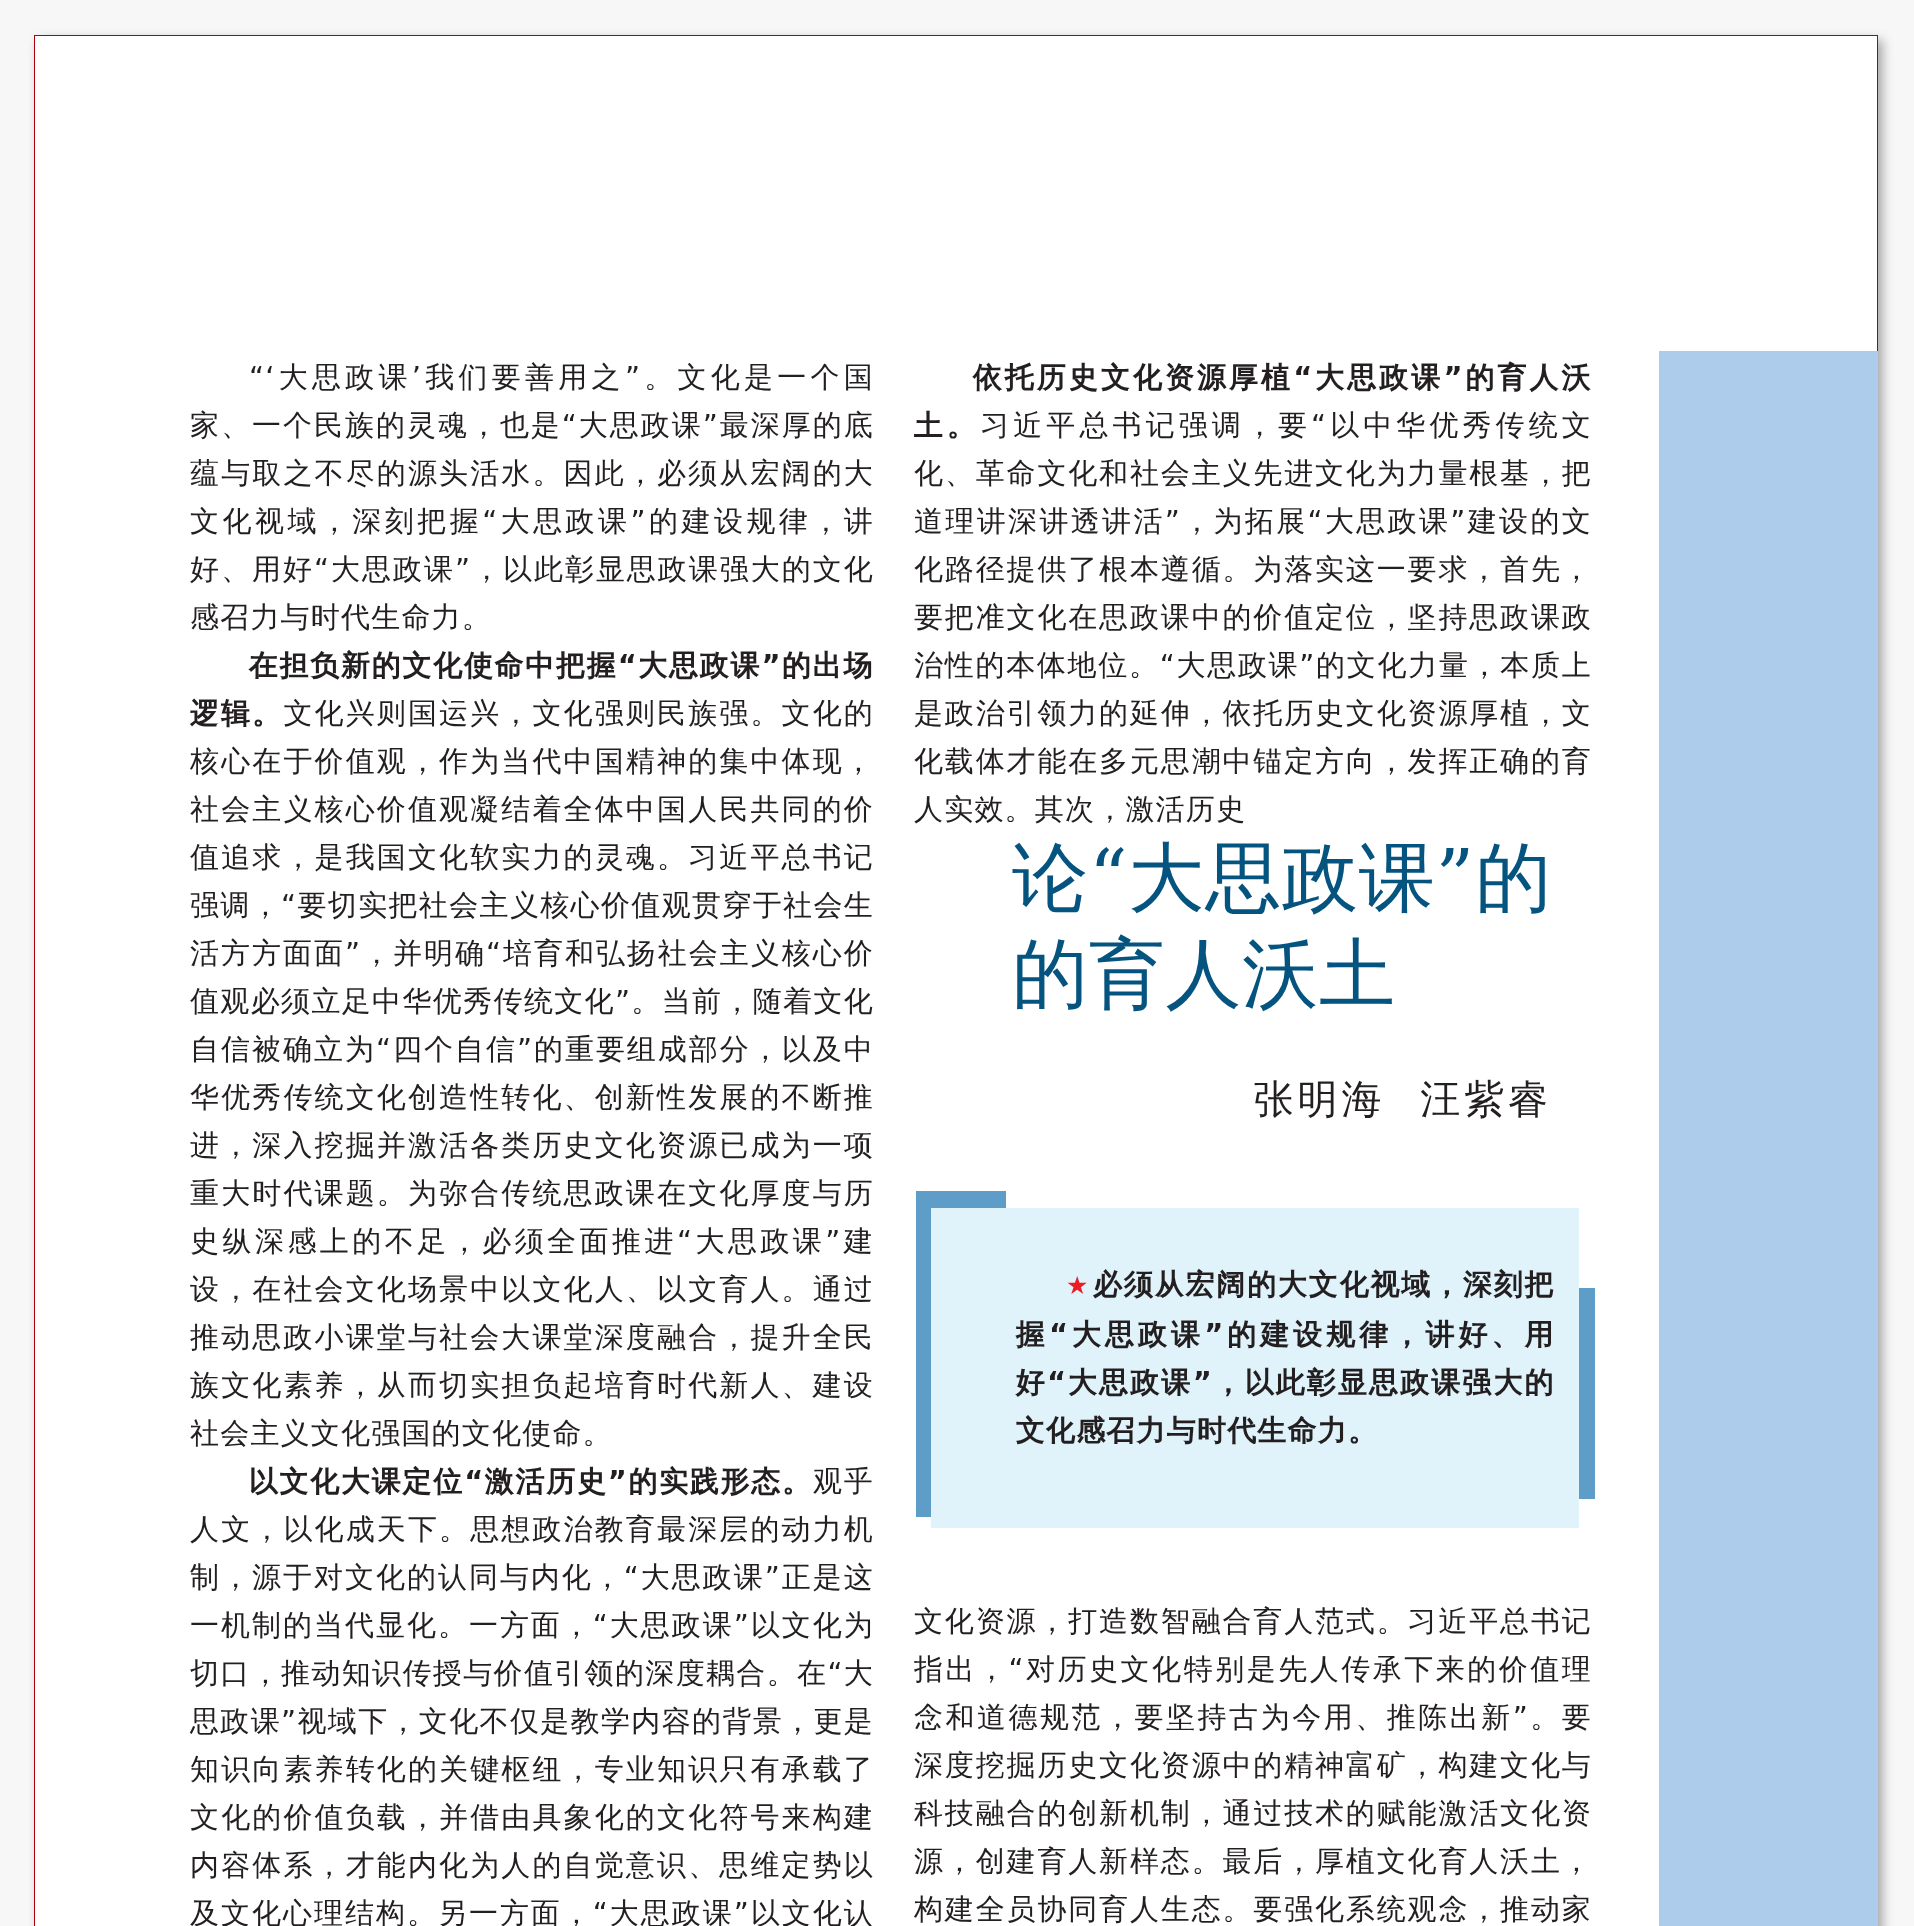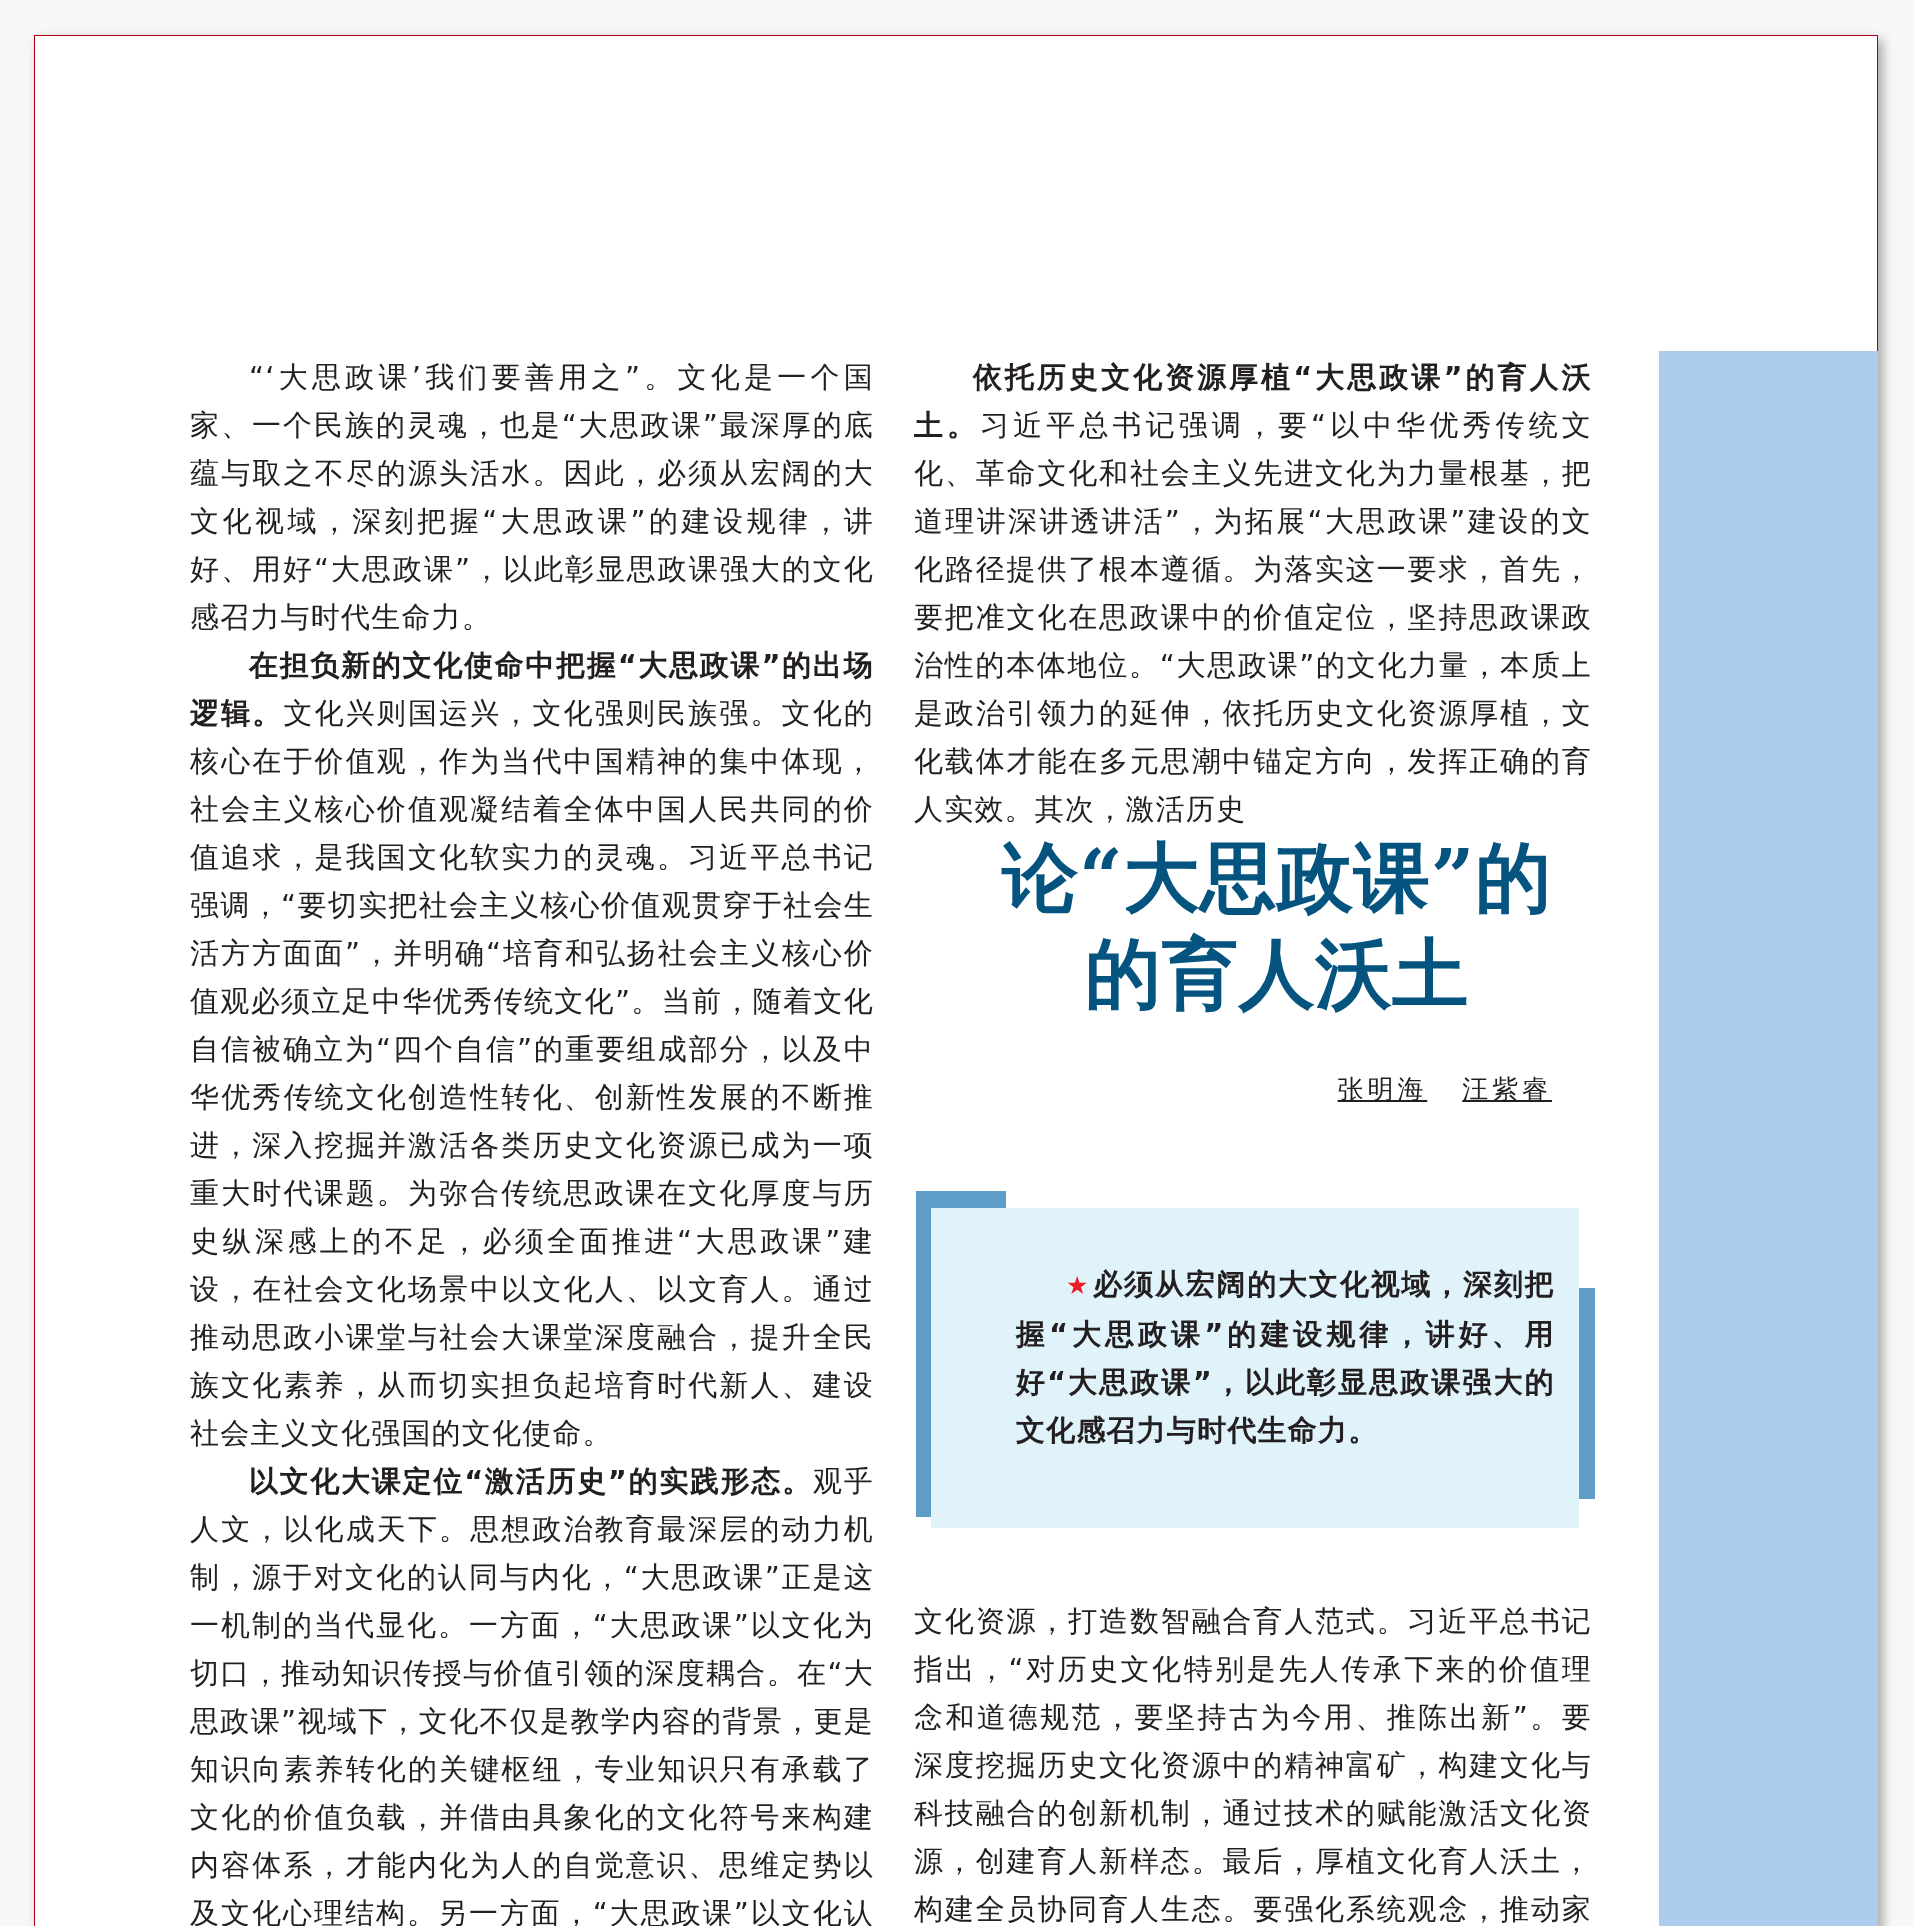--- a/index.html
+++ b/index.html
@@ -35,37 +35,36 @@
   .col-left { left: 155px; top: 317px; width: 684px; }
   .col-right-top { left: 879px; top: 317px; width: 678px; }
   .col-right-bottom { left: 879px; top: 1561px; width: 678px; }
   .para { margin: 0; text-indent: 59px; }
   .para.noindent { text-indent: 0; }
   .lead { font-weight: bold; }
   .title {
     position: absolute;
     right: 325px;
     top: 794px;
-    text-align: center;
+    text-align: left;
     color: #05547f;
     font-family: "DejaVu Serif", "Liberation Serif", serif;
-    font-weight: bold;
+    font-weight: normal;
     font-size: 76px;
     line-height: 96px;
     letter-spacing: 0.8px;
   }
   .authors {
     position: absolute;
     right: 325px;
     top: 1036px;
     font-family: "DejaVu Serif", "Liberation Serif", serif;
-    font-size: 26px;
+    font-size: 40px;
     letter-spacing: 3.9px;
     color: #231f20;
-    text-decoration: underline;
   }
   .authors span + span { margin-left: 35px; }
   .quote-bracket-tl {
     position: absolute;
     left: 881px; top: 1155px;
     width: 90px; height: 326px;
     border-left: 15px solid #5e9dc8;
     border-top: 17.7px solid #5e9dc8;
     box-sizing: border-box;
   }

